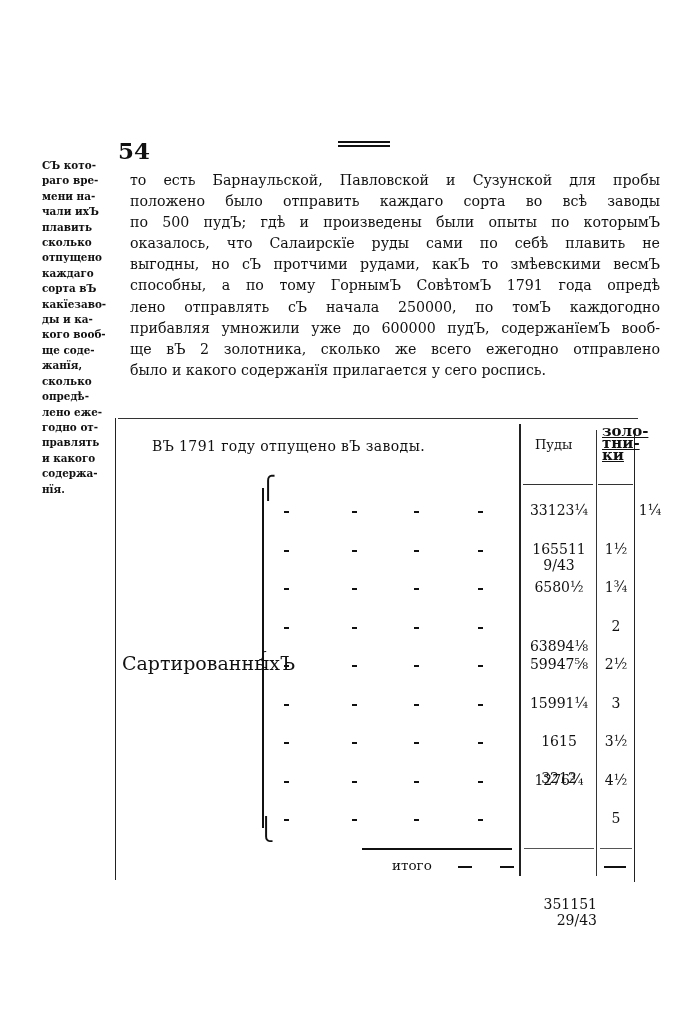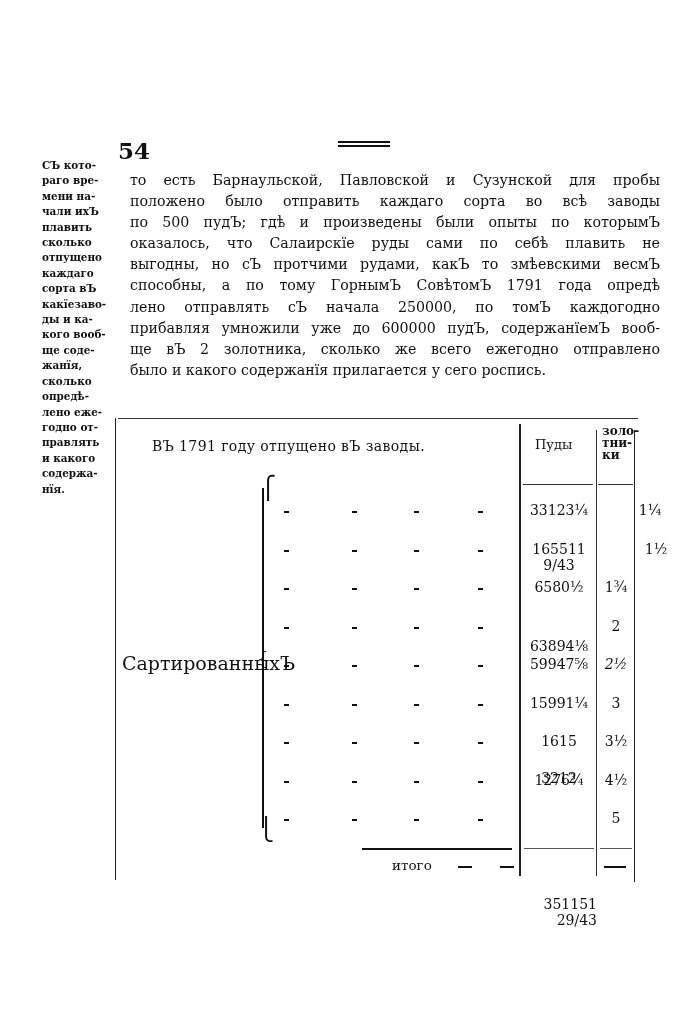--- a/index.html
+++ b/index.html
@@ -28,21 +28,21 @@
     
     .tbl-left { left: 115px; top: 418px; width: 1px; height: 462px; background: #222; }
     .tbl-top { left: 118px; top: 418px; width: 520px; height: 1px; background: #333; }
     .col-sep1 { left: 519px; top: 424px; width: 2px; height: 452px; background: #222; }
     .col-sep2 { left: 596px; top: 430px; width: 1px; height: 446px; background: #333; }
     .col-sep3 { left: 634px; top: 430px; width: 1px; height: 452px; background: #222; }
     .hdr-under1 { left: 523px; top: 484px; width: 70px; height: 1px; background: #333; }
     .hdr-under2 { left: 598px; top: 484px; width: 35px; height: 1px; background: #333; }
     .tbl-title { left: 152px; top: 438px; font-size: 14px; letter-spacing: 0.4px; }
     .hdr-pud { left: 535px; top: 437px; font-size: 13px; }
-    .hdr-zol { left: 602px; top: 425px; font-size: 12px; line-height: 12px; font-weight: bold; width: 34px; }
+    .hdr-zol { left: 602px; top: 425px; font-size: 15px; line-height: 12px; font-weight: bold; width: 34px; text-decoration: underline; }
     .hdr-zol span { display: block; }
 
     .brace-line { left: 262px; top: 488px; width: 2px; height: 340px; background: #111; }
     .brace-top { left: 260px; top: 478px; font-size: 22px; line-height: 20px; }
     .brace-bot { left: 258px; top: 820px; font-size: 22px; line-height: 20px; }
     .brace-mid { left: 257px; top: 648px; font-size: 18px; }
     .row-label { left: 122px; top: 652px; font-size: 19px; }
 
     .dash { width: 5px; height: 2px; background: #111; }
     .cell-pud { left: 522px; width: 74px; text-align: center; font-size: 14px; }
@@ -131,39 +131,39 @@
     <div class="abs dash" style="left: 352px; top: 511px;"></div>
     <div class="abs dash" style="left: 414px; top: 511px;"></div>
     <div class="abs dash" style="left: 478px; top: 511px;"></div>
     <div class="abs cell-pud" style="top: 502px; text-align: center;">33123¼</div>
     <div class="abs cell-zol" style="top: 502px; padding-left: 34px;">1¼</div>
     <div class="abs dash" style="left: 284px; top: 549.5px;"></div>
     <div class="abs dash" style="left: 352px; top: 549.5px;"></div>
     <div class="abs dash" style="left: 414px; top: 549.5px;"></div>
     <div class="abs dash" style="left: 478px; top: 549.5px;"></div>
     <div class="abs cell-pud" style="top: 540.5px;">165511 9/43</div>
-    <div class="abs cell-zol" style="top: 540.5px; padding-left: 40px;">1½</div>
+    <div class="abs cell-zol" style="top: 540.5px;">1½</div>
     <div class="abs dash" style="left: 284px; top: 588px;"></div>
     <div class="abs dash" style="left: 352px; top: 588px;"></div>
     <div class="abs dash" style="left: 414px; top: 588px;"></div>
     <div class="abs dash" style="left: 478px; top: 588px;"></div>
     <div class="abs cell-pud" style="top: 579px;">6580½</div>
     <div class="abs cell-zol" style="top: 579px;">1¾</div>
     <div class="abs dash" style="left: 284px; top: 626.5px;"></div>
     <div class="abs dash" style="left: 352px; top: 626.5px;"></div>
     <div class="abs dash" style="left: 414px; top: 626.5px;"></div>
     <div class="abs dash" style="left: 478px; top: 626.5px;"></div>
     <div class="abs cell-pud" style="top: 638px;">63894⅛</div>
     <div class="abs cell-zol" style="top: 617.5px;">2</div>
     <div class="abs dash" style="left: 284px; top: 665px;"></div>
     <div class="abs dash" style="left: 352px; top: 665px;"></div>
     <div class="abs dash" style="left: 414px; top: 665px;"></div>
     <div class="abs dash" style="left: 478px; top: 665px;"></div>
     <div class="abs cell-pud" style="top: 656px;">59947⅝</div>
-    <div class="abs cell-zol" style="top: 656px; font-style: italic;">2½</div>
+    <div class="abs cell-zol" style="top: 656px;">2½</div>
     <div class="abs dash" style="left: 284px; top: 703.5px;"></div>
     <div class="abs dash" style="left: 352px; top: 703.5px;"></div>
     <div class="abs dash" style="left: 414px; top: 703.5px;"></div>
     <div class="abs dash" style="left: 478px; top: 703.5px;"></div>
     <div class="abs cell-pud" style="top: 694.5px;">15991¼</div>
     <div class="abs cell-zol" style="top: 694.5px;">3</div>
     <div class="abs dash" style="left: 284px; top: 742px;"></div>
     <div class="abs dash" style="left: 352px; top: 742px;"></div>
     <div class="abs dash" style="left: 414px; top: 742px;"></div>
     <div class="abs dash" style="left: 478px; top: 742px;"></div>

